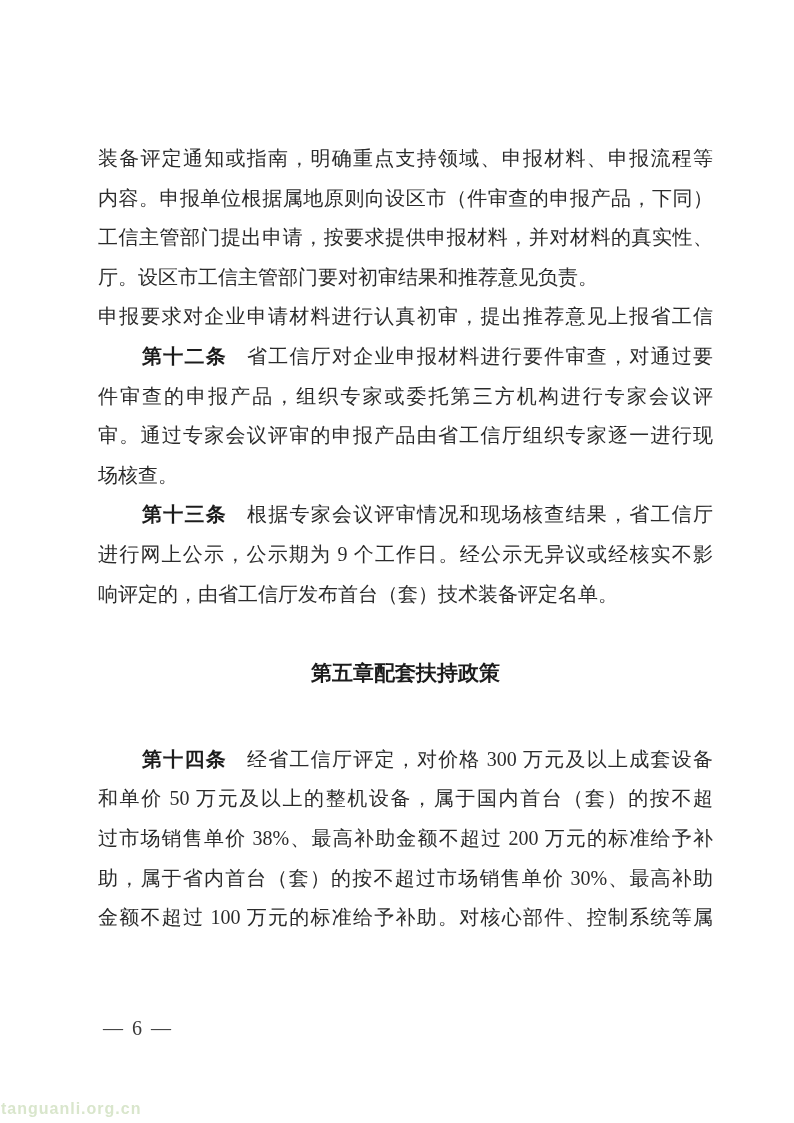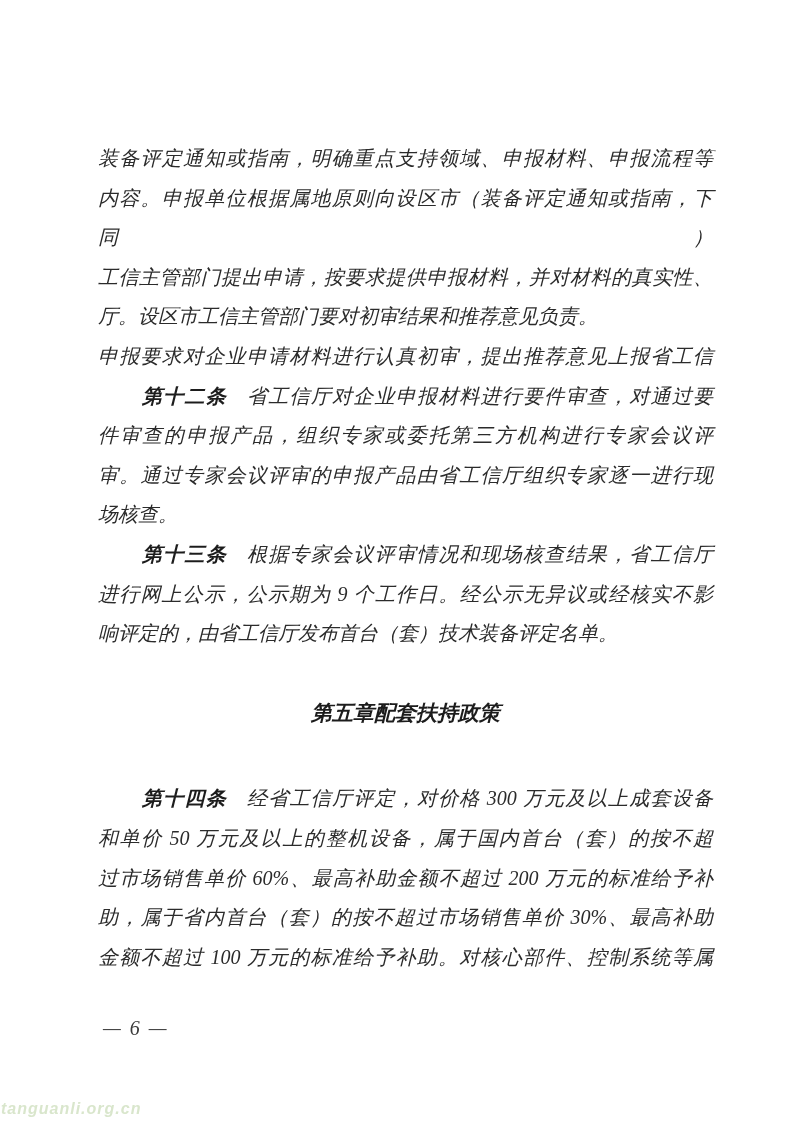--- a/index.html
+++ b/index.html
@@ -7,21 +7,20 @@
     padding: 0;
     background: #ffffff;
   }
   .page {
     position: relative;
     width: 794px;
     height: 1123px;
     background: #ffffff;
     overflow: hidden;
     font-family: "Liberation Serif", "DejaVu Serif", serif;
-    font-style: italic;
   }
   .body-block {
     position: absolute;
     left: 98px;
     top: 139px;
     width: 615px;
     font-size: 20px;
     line-height: 39.6px;
     color: #2b2b2b;
   }
@@ -64,35 +63,35 @@
     color: #d9e6cc;
   }
 </style>
 </head>
 <body>
 
 <div class="page">
 
   <div class="body-block">
       <div class="line just"><span>装备评定通知或指南，明确重点支持领域、申报材料、申报流程等</span></div>
-      <div class="line just"><span>内容。申报单位根据属地原则向设区市（装备评定通知或指南，下同）</span></div>
+      <div class="line just"><span>内容。申报单位根据属地原则向设区市（件审查的申报产品，下同）</span></div>
       <div class="line just"><span>工信主管部门提出申请，按要求提供申报材料，并对材料的真实性、</span></div>
       <div class="line"><span>厅。设区市工信主管部门要对初审结果和推荐意见负责。</span></div>
       <div class="line just"><span>申报要求对企业申请材料进行认真初审，提出推荐意见上报省工信</span></div>
       <div class="line just indent"><b class="term">第十二条</b><span>省工信厅对企业申报材料进行要件审查，对通过要</span></div>
       <div class="line just"><span>件审查的申报产品，组织专家或委托第三方机构进行专家会议评</span></div>
       <div class="line just"><span>审。通过专家会议评审的申报产品由省工信厅组织专家逐一进行现</span></div>
       <div class="line"><span>场核查。</span></div>
       <div class="line just indent"><b class="term">第十三条</b><span>根据专家会议评审情况和现场核查结果，省工信厅</span></div>
       <div class="line just"><span>进行网上公示，公示期为 9 个工作日。经公示无异议或经核实不影</span></div>
       <div class="line"><span>响评定的，由省工信厅发布首台（套）技术装备评定名单。</span></div>
       <div class="heading"><span class="h-num">第五章</span><span>配套扶持政策</span></div>
       <div class="line just indent"><b class="term">第十四条</b><span>经省工信厅评定，对价格 300 万元及以上成套设备</span></div>
       <div class="line just"><span>和单价 50 万元及以上的整机设备，属于国内首台（套）的按不超</span></div>
-      <div class="line just"><span>过市场销售单价 60%、最高补助金额不超过 200 万元的标准给予补</span></div>
+      <div class="line just"><span>过市场销售单价 38%、最高补助金额不超过 200 万元的标准给予补</span></div>
       <div class="line just"><span>助，属于省内首台（套）的按不超过市场销售单价 30%、最高补助</span></div>
       <div class="line just"><span>金额不超过 100 万元的标准给予补助。对核心部件、控制系统等属</span></div>
     </div>
 
   <div class="footer-page-number">— 6 —</div>
 
   <div class="watermark">tanguanli.org.cn</div>
 
 </div>
 

